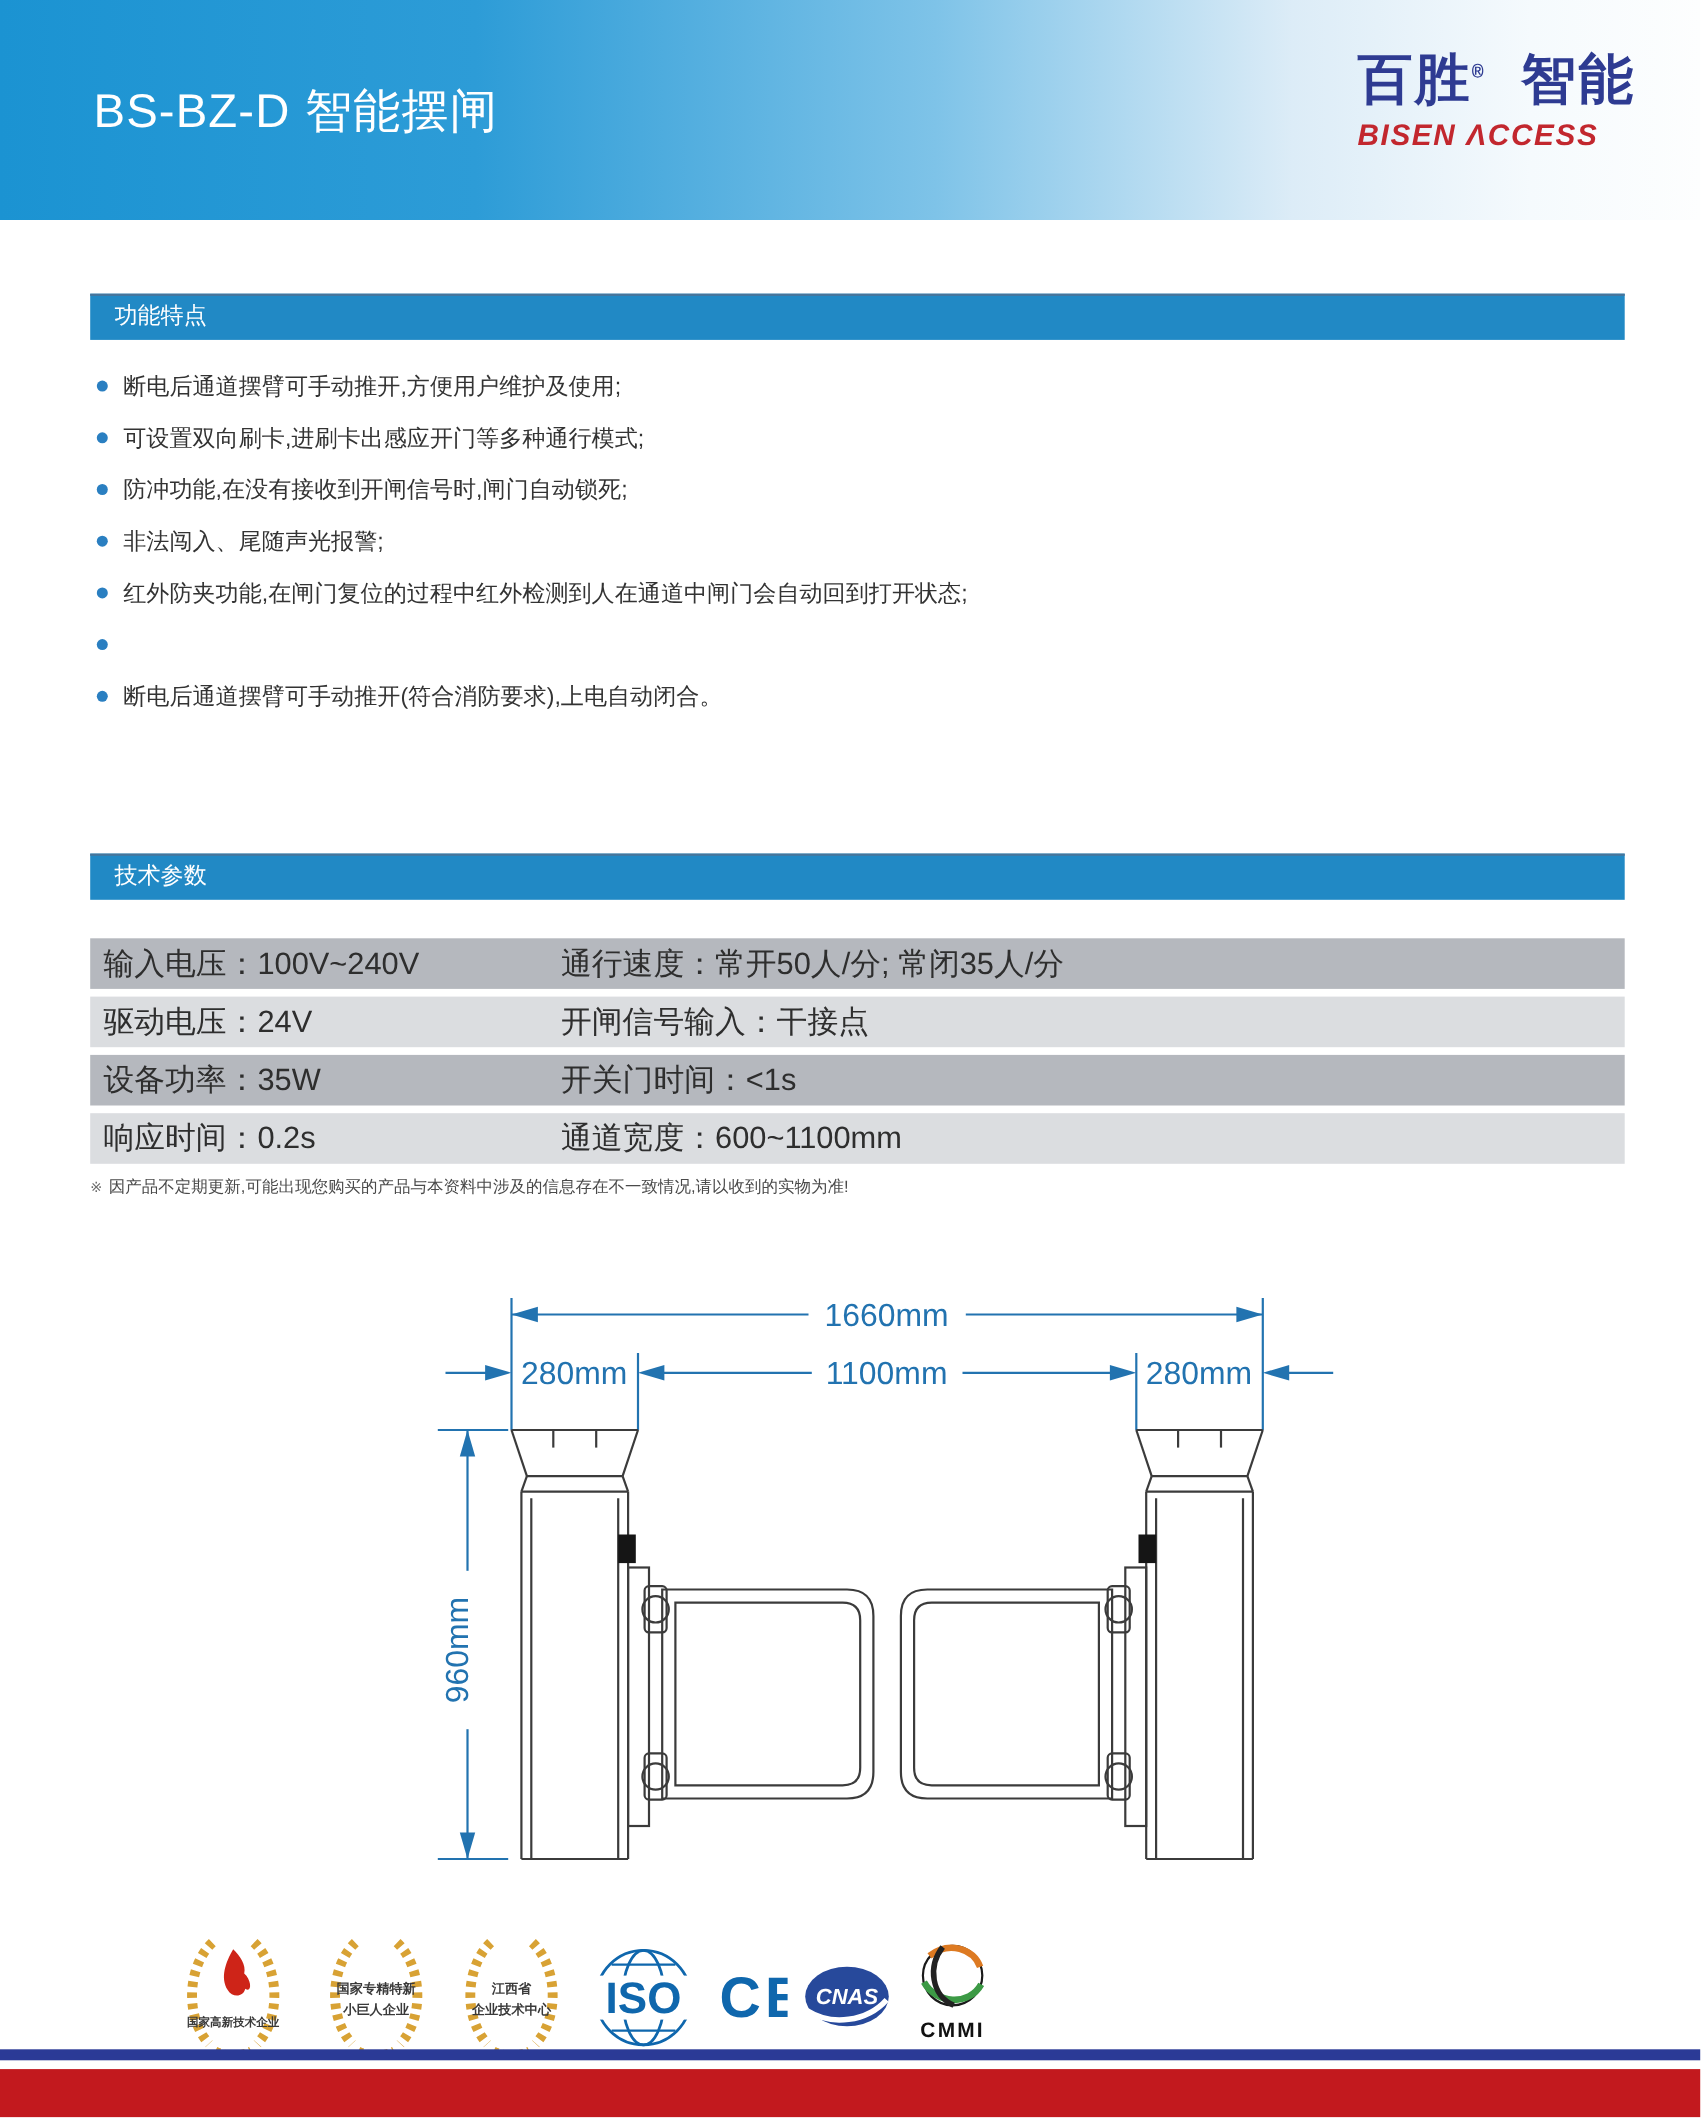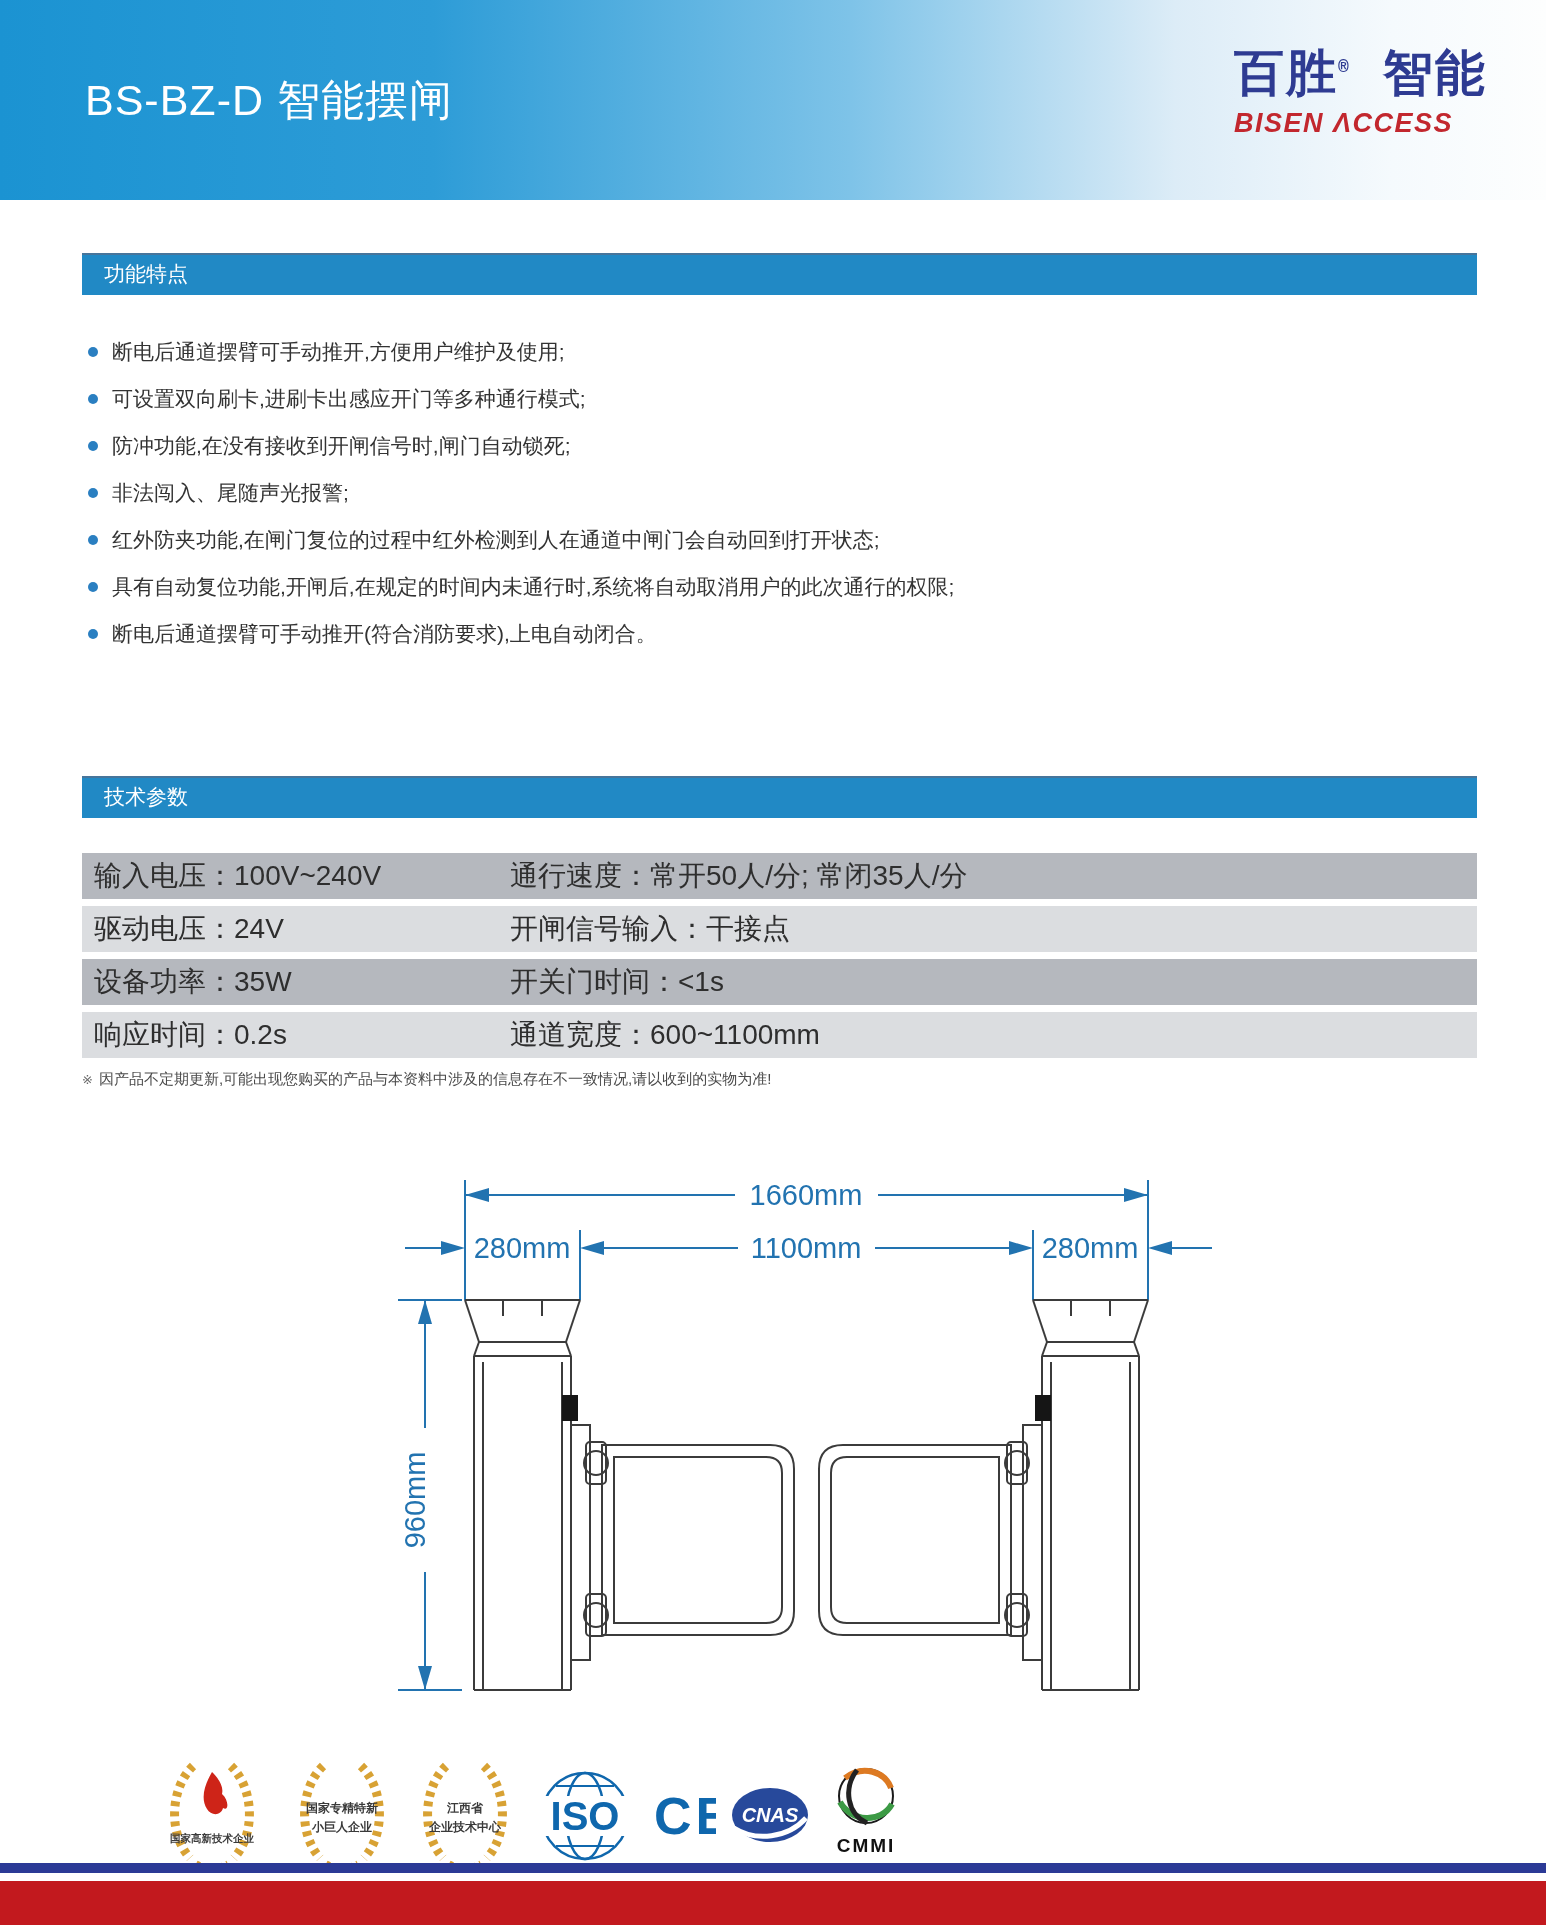--- a/index.html
+++ b/index.html
@@ -12,21 +12,21 @@
   .page-title{position:absolute;left:85px;top:72px;font-size:43px;color:#ffffff;letter-spacing:1px;font-weight:500;}
   .brand{position:absolute;left:1234px;top:38px;width:280px;}
   .brand-cn{font-size:50px;font-weight:800;color:#2e3b92;letter-spacing:2px;line-height:58px;white-space:nowrap;font-family:Liberation Mono, monospace;}
   .brand-reg{font-size:18px;vertical-align:super;font-weight:700;}
   .brand-en{font-size:27px;font-weight:800;font-style:italic;color:#c2272e;letter-spacing:1.5px;margin-top:2px;}
 
   
   .secbar{position:absolute;left:82px;width:1395px;height:42px;background:#2189c5;
           border-top:2px solid #47759b;box-sizing:border-box;color:#fff;font-size:21px;
           line-height:38px;padding-left:22px;}
-  #bar-features{top:253px;}
+  #bar-features{top:267px;}
   #bar-specs{top:776px;}
 
   
   .feature{position:absolute;left:88px;font-size:21px;color:#333;line-height:28px;white-space:nowrap;}
   .feature .dot{display:inline-block;width:10px;height:10px;border-radius:50%;background:#2a7fc1;
                 margin-right:14px;vertical-align:2px;}
 
   
   .spec-row{position:absolute;left:82px;width:1395px;height:46px;line-height:46px;font-size:28px;color:#2e2e2e;}
   .row-dark{background:#b5b8be;}
@@ -66,21 +66,21 @@
   <div class="secbar" id="bar-features">
     <span>功能特点</span>
   </div>
 
   <div>
     <div class="feature" style="top:338px"><span class="dot"></span><span>断电后通道摆臂可手动推开,方便用户维护及使用;</span></div>
     <div class="feature" style="top:385px"><span class="dot"></span><span>可设置双向刷卡,进刷卡出感应开门等多种通行模式;</span></div>
     <div class="feature" style="top:432px"><span class="dot"></span><span>防冲功能,在没有接收到开闸信号时,闸门自动锁死;</span></div>
     <div class="feature" style="top:479px"><span class="dot"></span><span>非法闯入、尾随声光报警;</span></div>
     <div class="feature" style="top:526px"><span class="dot"></span><span>红外防夹功能,在闸门复位的过程中红外检测到人在通道中闸门会自动回到打开状态;</span></div>
-    <div class="feature" style="top:573px"><span class="dot"></span><span>具有自动复位功能,开闸后,在规定的时间内未通行时,系统将自动取消用户的此次通行的权限;</span></div>
+    <div class="feature" style="top:573px"><span class="dot"></span></div>
     <div class="feature" style="top:620px"><span class="dot"></span><span>断电后通道摆臂可手动推开(符合消防要求),上电自动闭合。</span></div>
   </div>
 
   <div class="secbar" id="bar-specs">
     <span>技术参数</span>
   </div>
 
   <div>
     <div class="spec-row row-dark" style="top:853px">
       <span class="c1">输入电压：100V~240V</span>

